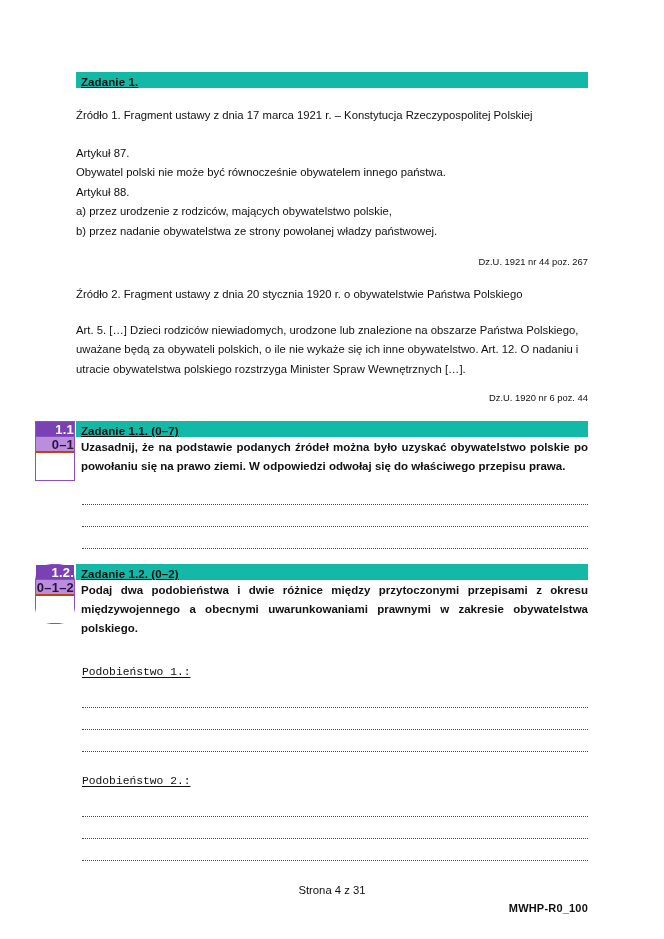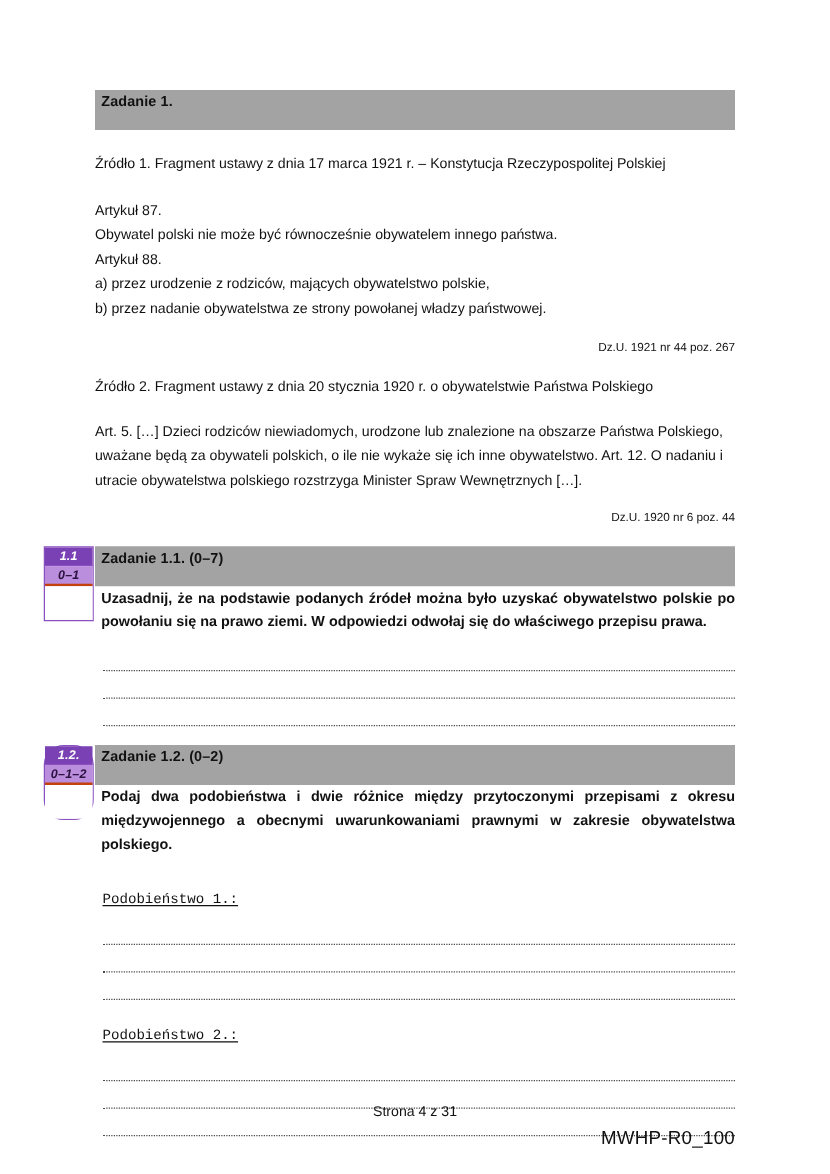--- a/index.html
+++ b/index.html
@@ -29,28 +29,29 @@
   
   .content {
     position: absolute;
     left: 76px;
     top: 72px;
     width: 512px;
   }
 
   
   .task-band {
-    background: #a3a3a3;
+    background: #14b8a6;
     font-weight: bold;
     font-size: 11.5px;
     line-height: 20px;
-    height: 32px;
+    height: 16px;
     padding: 0 0 0 5px;
     margin: 0;
     letter-spacing: 0.1px;
+    text-decoration: underline;
   }
 
   
   .src-line {
     font-size: 11.3px;
     line-height: 19.5px;
     margin: 0;
     padding: 0;
     white-space: nowrap;
   }
@@ -100,25 +101,24 @@
   .score-box {
     position: absolute;
     width: 40px;
     border: 1px solid #8a4fc0;
     box-sizing: border-box;
     font-family: "Liberation Sans", sans-serif;
     background: #ffffff;
   }
   .score-cell {
     box-sizing: border-box;
-    text-align: center;
-    font-size: 10px;
+    text-align: right;
+    font-size: 13px;
     font-weight: bold;
     letter-spacing: 0.2px;
-    font-style: italic;
   }
   .score-cell.head {
     background: #7a41b5;
     color: #ffffff;
     height: 15px;
     line-height: 15px;
     border-bottom: 1px solid #8a4fc0;
   }
   .score-cell.pts {
     background: #bb8ddd;
@@ -172,22 +172,22 @@
     top: 0;
     width: 664px;
     text-align: center;
     font-size: 11.3px;
     color: #111111;
   }
   .footer-code {
     position: absolute;
     right: 76px;
     top: 18px;
-    font-size: 15px;
-    font-weight: normal;
+    font-size: 11px;
+    font-weight: bold;
     letter-spacing: 0.2px;
     color: #111111;
   }
 </style>
 </head>
 <body>
 
 <div class="page">
 
   <div class="content">

